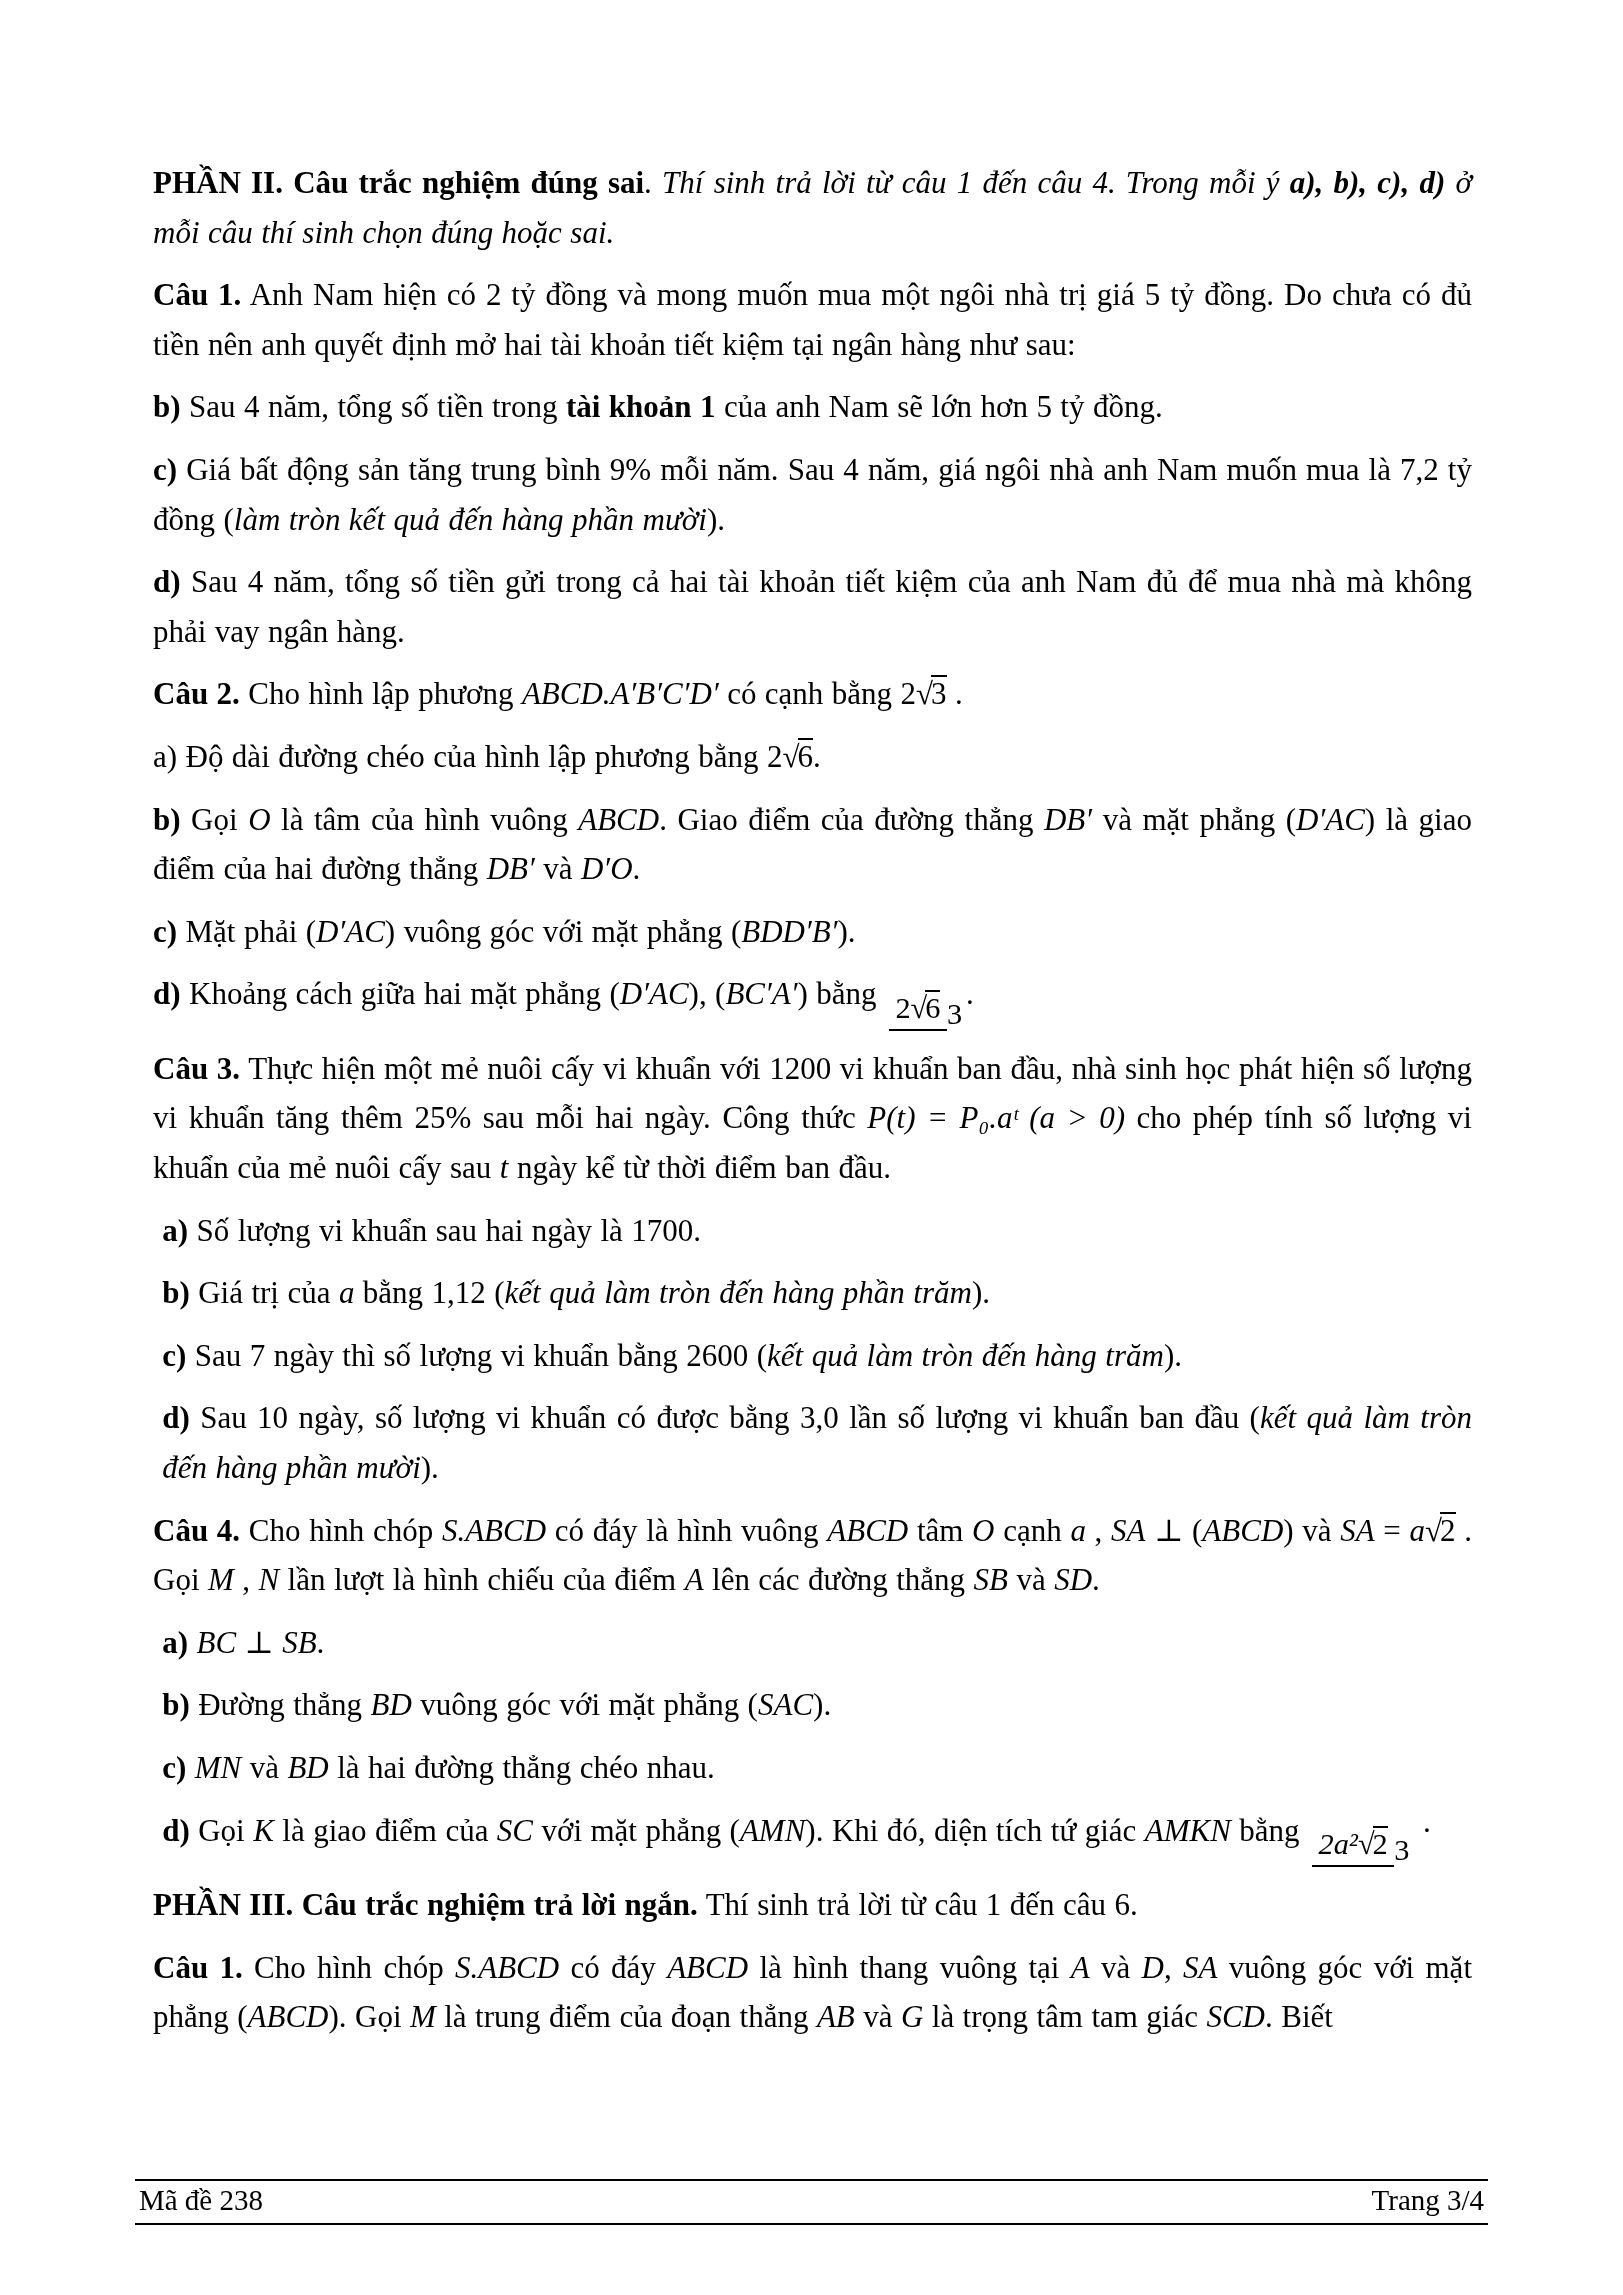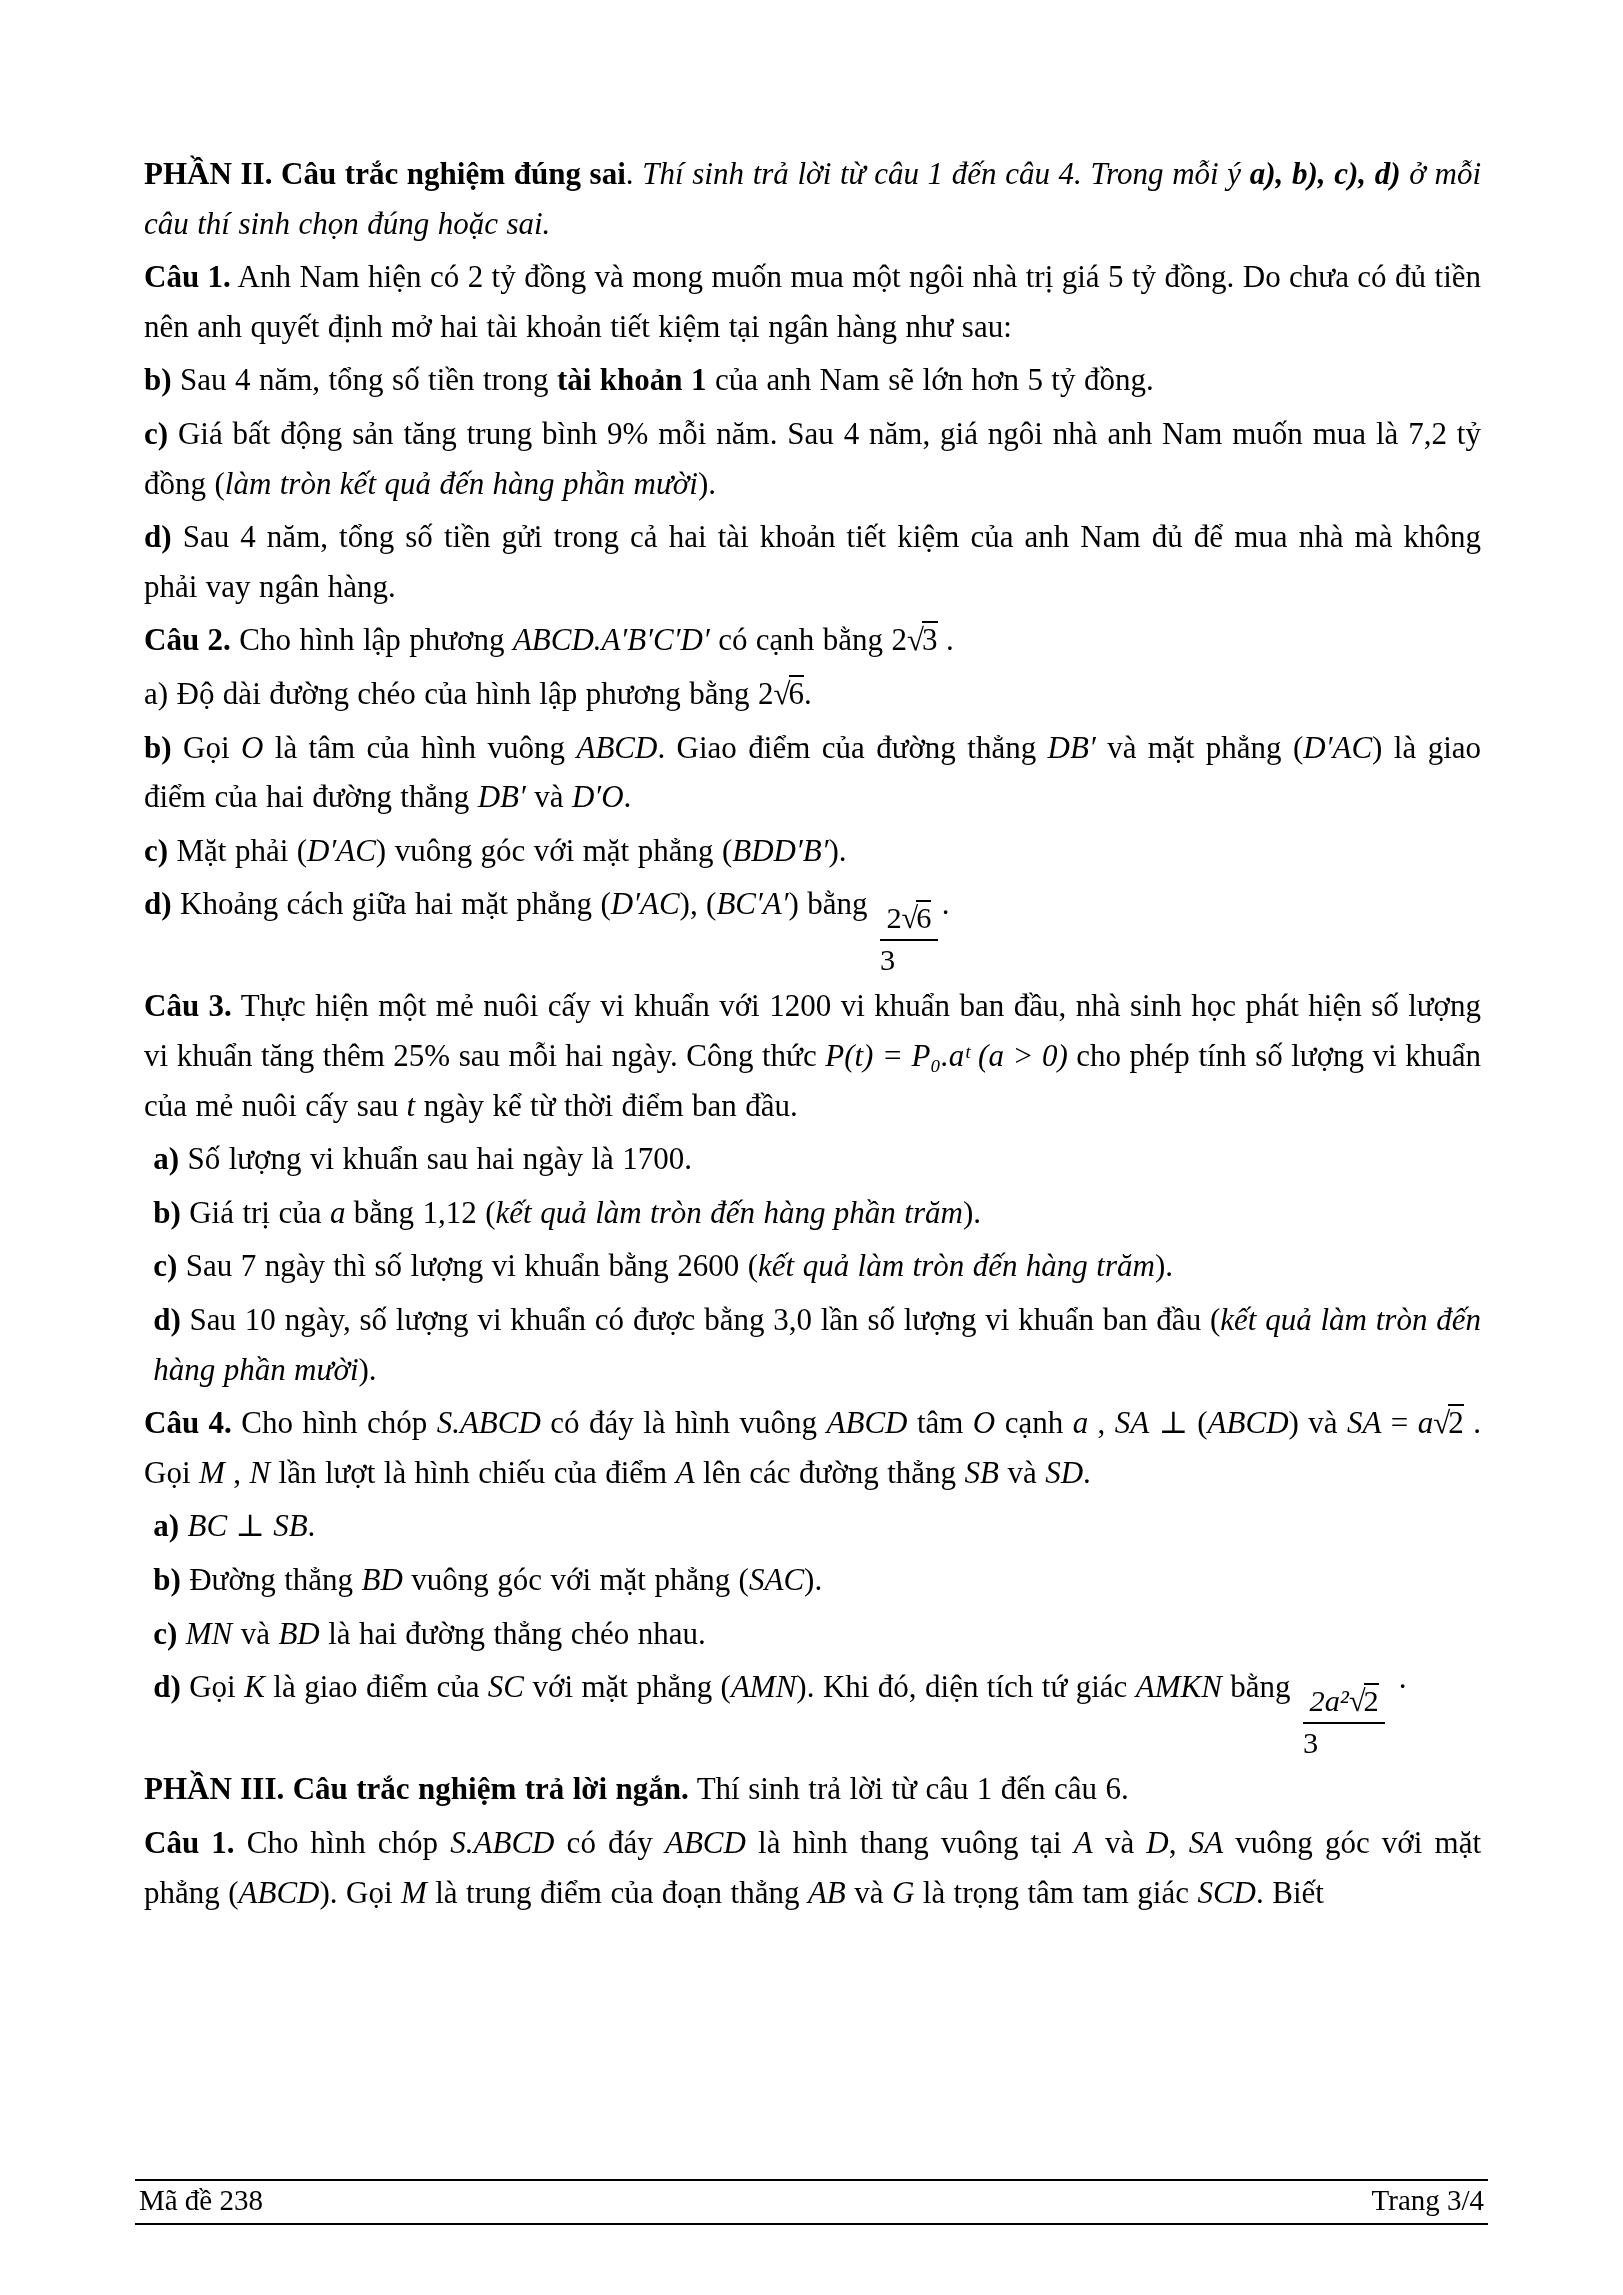--- a/index.html
+++ b/index.html
@@ -15,21 +15,21 @@
   }
 
   .content {
     position: absolute;
     left: 140px;
     top: 145px;
     width: 1345px;
   }
 
   .para {
-    margin: 4px;
+    margin: 13px;
     text-align: justify;
     font-size: 31px;
     line-height: 1.60;
     color: #000;
     word-spacing: 0.7px;
   }
   .para.ind { padding-left: 9.2px; }
 
   .seg-r { font-style: normal; font-weight: normal; }
   .seg-b { font-weight: bold; }
@@ -41,22 +41,22 @@
   .sqrt .rsign { letter-spacing: -2px; }
   .sqrt .rad {
     display: inline-block;
     border-top: 2px solid #000;
     line-height: 1.08;
   }
 
   
   .frac {
     display: inline-flex;
-    flex-direction: column;
-    align-items: flex-start;
+    flex-direction: row;
+    align-items: flex-end;
     vertical-align: -0.45em;
     line-height: 1.12;
     padding: 0 3.9px;
     font-size: 0.98em;
   }
   .frac .num { border-bottom: 2px solid #000; padding: 1.3px 6.5px 3.9px; }
   .frac .den { padding-top: 2.6px; }
 
   .footer {
     position: absolute;

